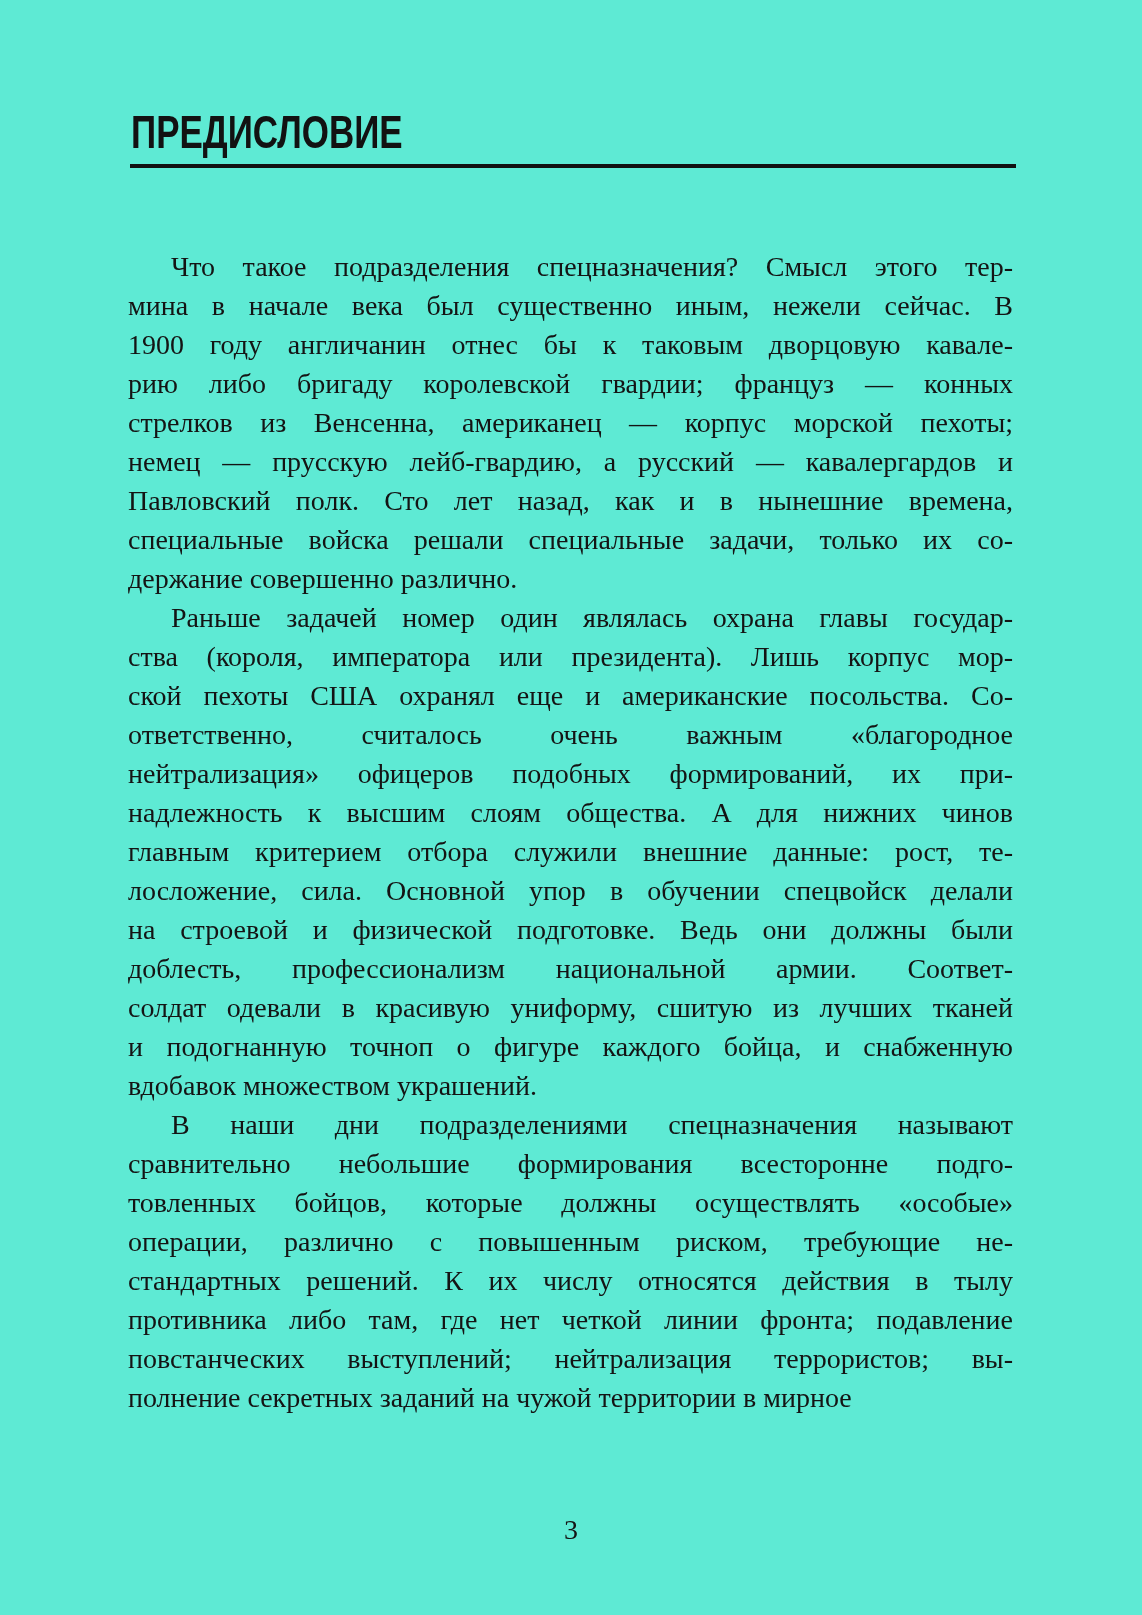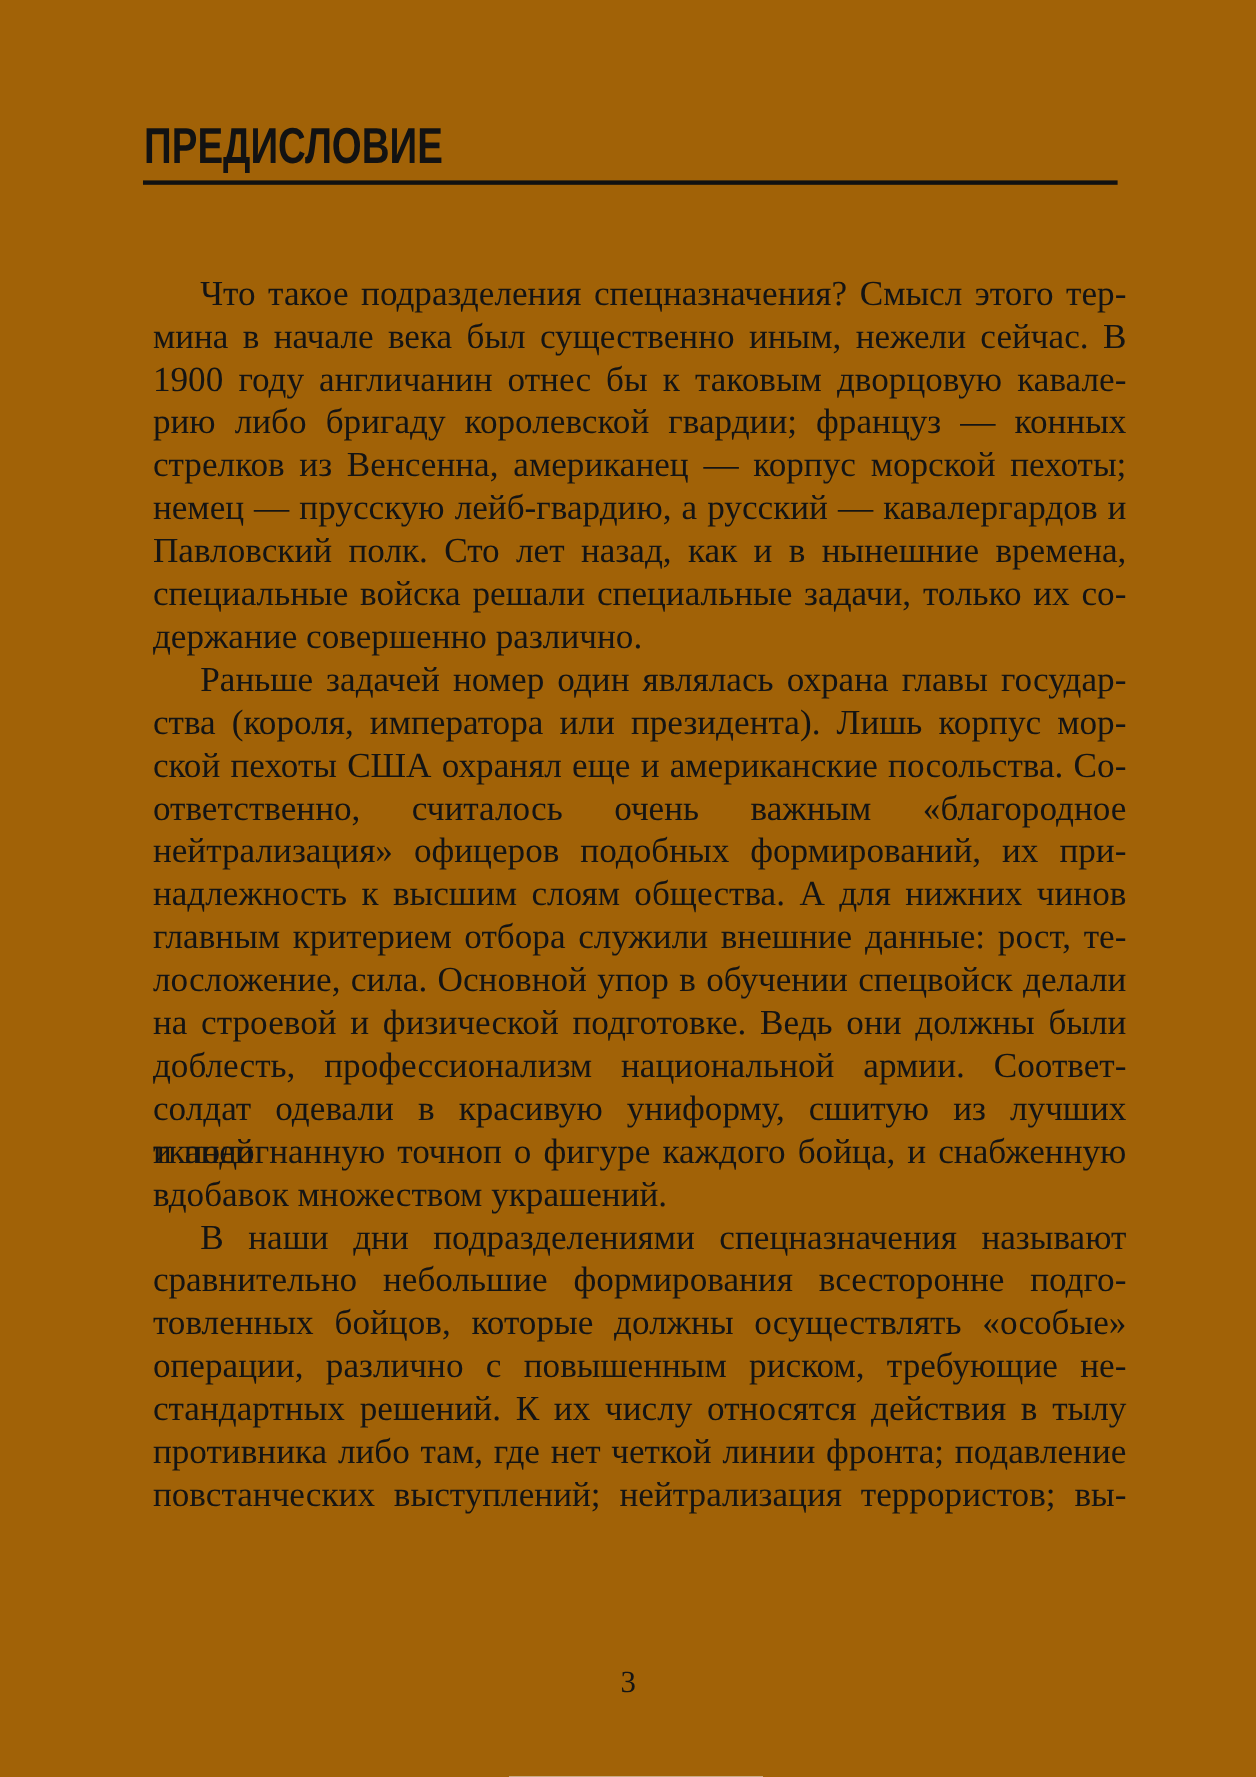--- a/index.html
+++ b/index.html
@@ -4,21 +4,21 @@
 <style>
   html, body {
     margin: 0;
     padding: 0;
     background: #e8e8e8;
   }
   .page {
     position: relative;
     width: 1142px;
     height: 1615px;
-    background: #a16207;
+    background: #5eead4;
     overflow: hidden;
     font-family: "Liberation Serif", serif;
   }
   .title {
     position: absolute;
     left: 131px;
     top: 109px;
     margin: 0;
     font-family: "Liberation Sans", sans-serif;
     font-weight: 700;
@@ -33,24 +33,24 @@
   .title-rule {
     position: absolute;
     left: 130px;
     top: 164px;
     width: 886px;
     height: 4px;
     background: #111111;
   }
   .body-text {
     position: absolute;
-    left: 139px;
+    left: 128px;
     top: 247px;
     width: 885px;
-    font-size: 32px;
+    font-size: 28px;
     line-height: 39px;
     color: #141414;
   }
   .para {
     margin: 0;
   }
   .line {
     text-align: justify;
     text-align-last: justify;
     height: 39px;
@@ -107,16 +107,17 @@
         <div class="line last">вдобавок множеством украшений.</div>
       </div>
       <div class="para">
         <div class="line first">В наши дни подразделениями спецназначения называют</div>
         <div class="line">сравнительно небольшие формирования всесторонне подго-</div>
         <div class="line">товленных бойцов, которые должны осуществлять «особые»</div>
         <div class="line">операции, различно с повышенным риском, требующие не-</div>
         <div class="line">стандартных решений. К их числу относятся действия в тылу</div>
         <div class="line">противника либо там, где нет четкой линии фронта; подавление</div>
         <div class="line">повстанческих выступлений; нейтрализация террористов; вы-</div>
+        <div class="line last">полнение секретных заданий на чужой территории в мирное</div>
       </div>
     </div>
   <div class="page-number">3</div>
 </div>
 
 </body></html>

